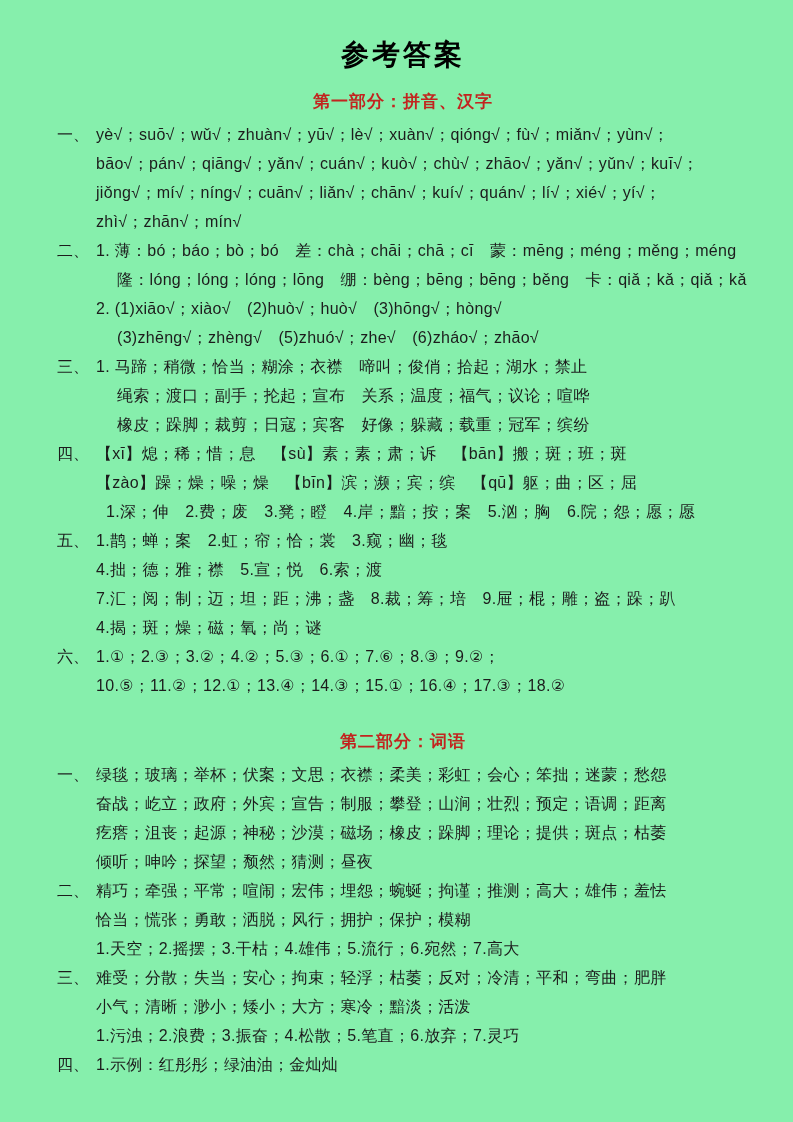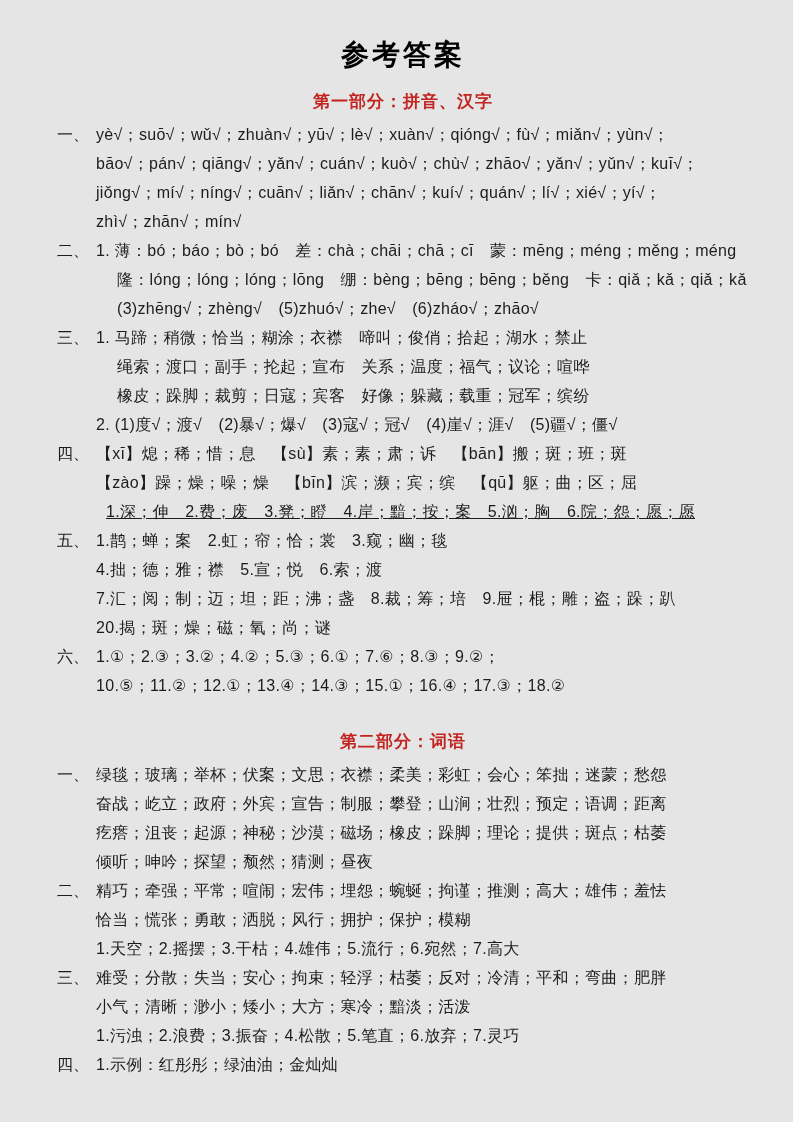--- a/index.html
+++ b/index.html
@@ -1,20 +1,20 @@
 <!DOCTYPE html>
 <html style="--accent: #c2241f;"><head>
 <meta charset="utf-8">
 <style>
   html, body { margin: 0; padding: 0; background: #ffffff; }
   .page {
     width: 793px;
     height: 1122px;
     box-sizing: border-box;
-    background: #e5e5e5;
+    background: #86efac;
     padding: 30px 44px 20px 57px;
     font-family: "Liberation Sans", "DejaVu Sans", sans-serif;
     color: #1c1c1c;
     overflow: hidden;
   }
   .doc-title {
     text-align: center;
     font-size: 28px;
     font-weight: 700;
     color: #000;
@@ -38,21 +38,21 @@
     white-space: nowrap;
   }
   .item-content { flex: 1; min-width: 0; }
   .line {
     font-size: 16px;
     line-height: 29px;
     letter-spacing: 0.3px;
     white-space: nowrap;
   }
   .ind    { padding-left: 21px; }
-  .ind-sm { padding-left: 10px; text-decoration: underline; }
+  .ind-sm { padding-left: 10px; }
 </style>
 </head>
 <body>
 
 <div class="page">
 
   <h1 class="doc-title">参考答案</h1>
 
   <h2 class="part-header">第一部分：拼音、汉字</h2>
 
@@ -64,50 +64,50 @@
       <div class="line">jiǒng√；mí√；níng√；cuān√；liǎn√；chān√；kuí√；quán√；lí√；xié√；yí√；</div>
       <div class="line">zhì√；zhān√；mín√</div>
     </div>
   </div>
 
   <div class="item">
     <div class="item-label">二、</div>
     <div class="item-content">
       <div class="line">1. 薄：bó；báo；bò；bó　差：chà；chāi；chā；cī　蒙：mēng；méng；měng；méng</div>
       <div class="line ind">隆：lóng；lóng；lóng；lōng　绷：bèng；bēng；bēng；běng　卡：qiǎ；kǎ；qiǎ；kǎ</div>
+      <div class="line">2. (1)xiāo√；xiào√　(2)huò√；huò√　(3)hōng√；hòng√</div>
       <div class="line ind">(3)zhēng√；zhèng√　(5)zhuó√；zhe√　(6)zháo√；zhāo√</div>
     </div>
   </div>
 
   <div class="item">
     <div class="item-label">三、</div>
     <div class="item-content">
       <div class="line">1. 马蹄；稍微；恰当；糊涂；衣襟　啼叫；俊俏；拾起；湖水；禁止</div>
       <div class="line ind">绳索；渡口；副手；抡起；宣布　关系；温度；福气；议论；喧哗</div>
       <div class="line ind">橡皮；跺脚；裁剪；日寇；宾客　好像；躲藏；载重；冠军；缤纷</div>
-      <div class="line">2. (1)度√；渡√　(2)暴√；爆√　(3)寇√；冠√　(4)崖√；涯√　(5)疆√；僵√</div>
     </div>
   </div>
 
   <div class="item">
     <div class="item-label">四、</div>
     <div class="item-content">
       <div class="line">【xī】熄；稀；惜；息　【sù】素；素；肃；诉　【bān】搬；斑；班；斑</div>
       <div class="line">【zào】躁；燥；噪；燥　【bīn】滨；濒；宾；缤　【qū】躯；曲；区；屈</div>
       <div class="line ind-sm">1.深；伸　2.费；废　3.凳；瞪　4.岸；黯；按；案　5.汹；胸　6.院；怨；愿；愿</div>
     </div>
   </div>
 
   <div class="item">
     <div class="item-label">五、</div>
     <div class="item-content">
       <div class="line">1.鹊；蝉；案　2.虹；帘；恰；裳　3.窥；幽；毯</div>
       <div class="line">4.拙；德；雅；襟　5.宣；悦　6.索；渡</div>
       <div class="line">7.汇；阅；制；迈；坦；距；沸；盏　8.裁；筹；培　9.屉；棍；雕；盗；跺；趴</div>
-      <div class="line">20.揭；斑；燥；磁；氧；尚；谜</div>
+      <div class="line">4.揭；斑；燥；磁；氧；尚；谜</div>
     </div>
   </div>
 
   <div class="item">
     <div class="item-label">六、</div>
     <div class="item-content">
       <div class="line">1.①；2.③；3.②；4.②；5.③；6.①；7.⑥；8.③；9.②；</div>
       <div class="line">10.⑤；11.②；12.①；13.④；14.③；15.①；16.④；17.③；18.②</div>
     </div>
   </div>

